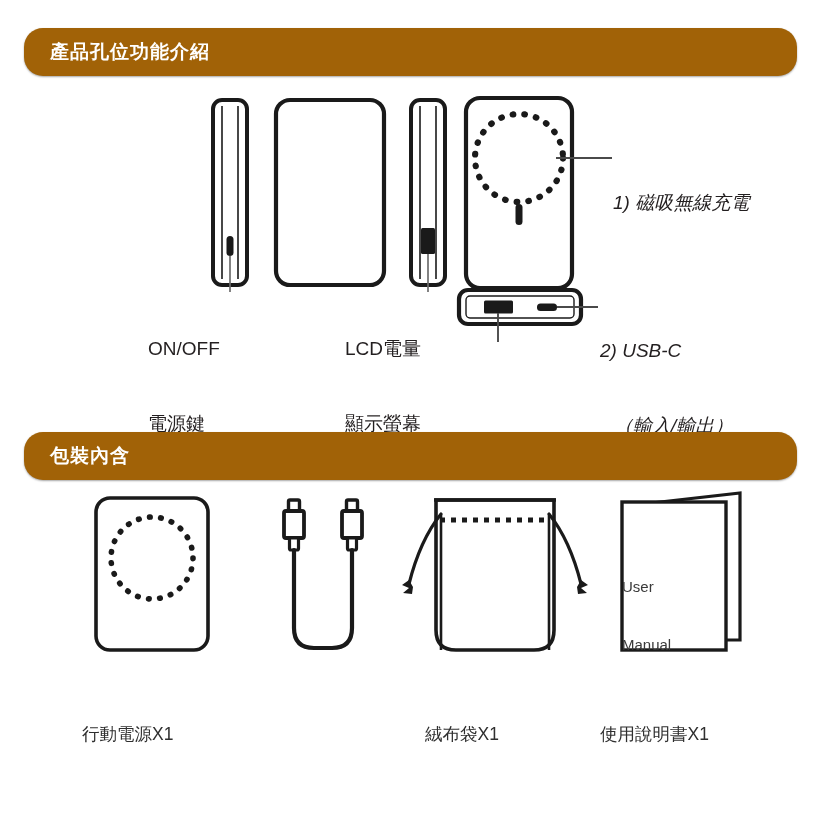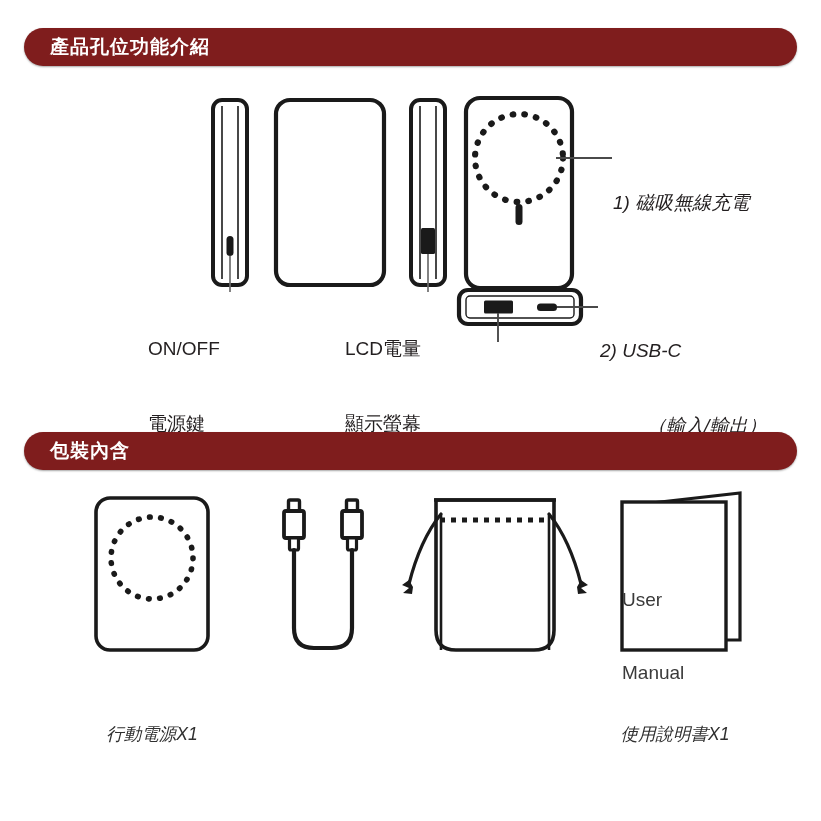--- a/index.html
+++ b/index.html
@@ -21,22 +21,22 @@
   .page {
     position: absolute;
     inset: 0;
   }
 
   
   .section-header {
     position: absolute;
     left: 24px;
     width: 773px;
-    height: 38px;
-    background: #7f1d1d;
+    height: 48px;
+    background: #a16207;
     border-radius: 19px;
     box-shadow: 0 1px 2px rgba(0,0,0,0.35);
   }
   .section-header .title {
     position: absolute;
     left: 26px;
     top: 50%;
     transform: translateY(-50%);
     color: #ffffff;
     font-size: 19px;
@@ -58,23 +58,21 @@
     white-space: pre;
   }
   .label.center { }
   .label.left   { text-align: left; font-style: italic; }
 
   .caption {
     position: absolute;
     font-size: 17.5px;
     line-height: 1.35;
     color: #2f2f2f;
-    text-align: center;
     white-space: pre;
-    font-style: italic;
   }
 
   svg { display: block; overflow: visible; }
 </style>
 </head>
 <body>
 
 <div class="page">
 
   <div class="section-header" id="header-features">
@@ -135,21 +133,21 @@
     <div>LCD電量</div>
     <div>顯示螢幕</div>
   </div>
 
   <div class="label left" style="left:613px; top:140px; width:200px;">
     <div>1) 磁吸無線充電</div>
   </div>
 
   <div class="label left" style="left:600px; top:288px; width:200px;">
     <div>2) USB-C</div>
-    <div style="padding-left:14px;text-align:center;">（輸入/輸出）</div>
+    <div style="padding-left:14px;">（輸入/輸出）</div>
   </div>
 
 
   <div class="section-header" id="header-package">
     <span class="title">包裝內含</span>
   </div>
 
   <svg class="abs" style="left:0px; top:488px;" width="821" height="180" viewBox="0 0 821 180">
 
     <g>
@@ -197,30 +195,33 @@
     </g>
 
     <g>
 
       <path d="M 625 18 L 740 5 L 740 152 L 625 152 Z" fill="#ffffff" stroke="#1a1a1a" stroke-width="3.2"></path>
 
       <rect x="622" y="14" width="104" height="148" fill="#ffffff" stroke="#1a1a1a" stroke-width="3.4"></rect>
     </g>
   </svg>
 
-  <div class="label center" style="left:622px; top:539px; width:104px; font-size:19px; line-height:1.28; color:#3a3a3a;">
+  <div class="label center" style="left:622px; top:539px; width:104px; font-size:15px; line-height:1.28; color:#3a3a3a;">
     <div>User</div>
     <div>Manual</div>
   </div>
 
   <div class="caption" style="left:82px; top:676px; width:140px;">
     <div>行動電源X1</div>
   </div>
 
   <div class="caption" style="left:236px; top:676px; width:172px;">
   </div>
 
+  <div class="caption" style="left:425px; top:676px; width:140px;">
+    <div>絨布袋X1</div>
+  </div>
 
   <div class="caption" style="left:600px; top:676px; width:150px;">
     <div>使用說明書X1</div>
   </div>
 
 </div>
 
 </body></html>

